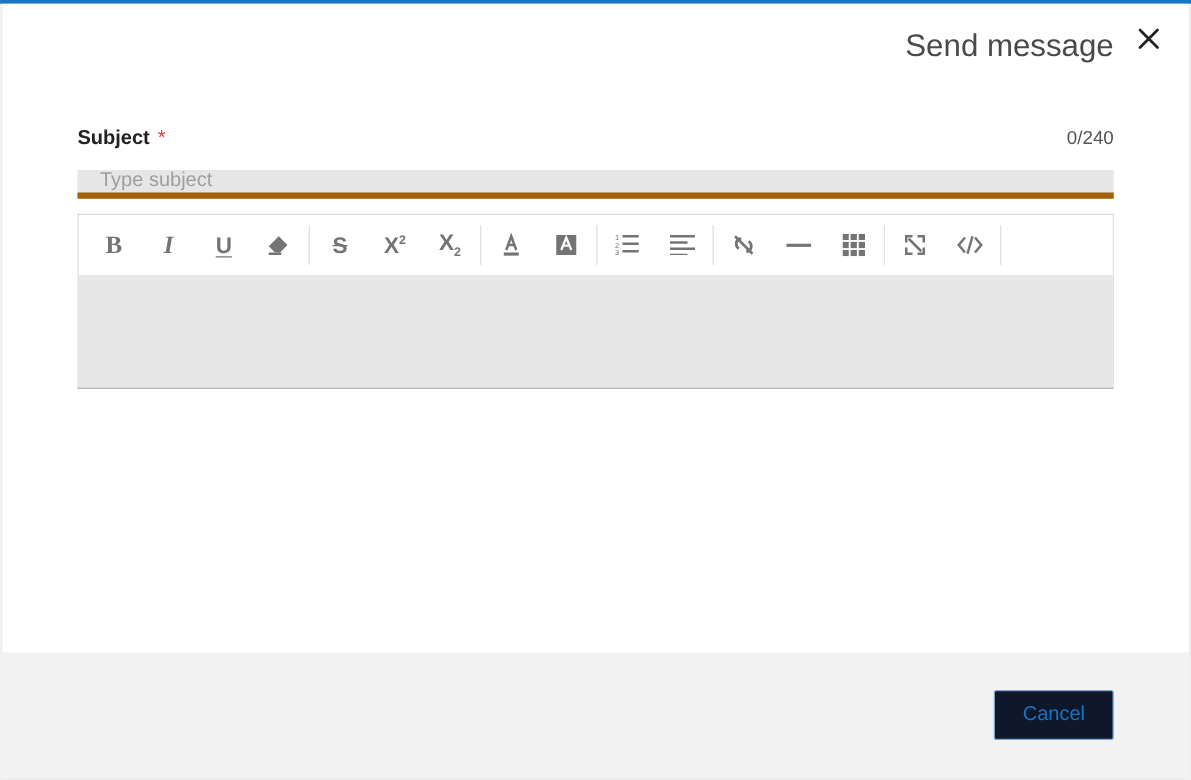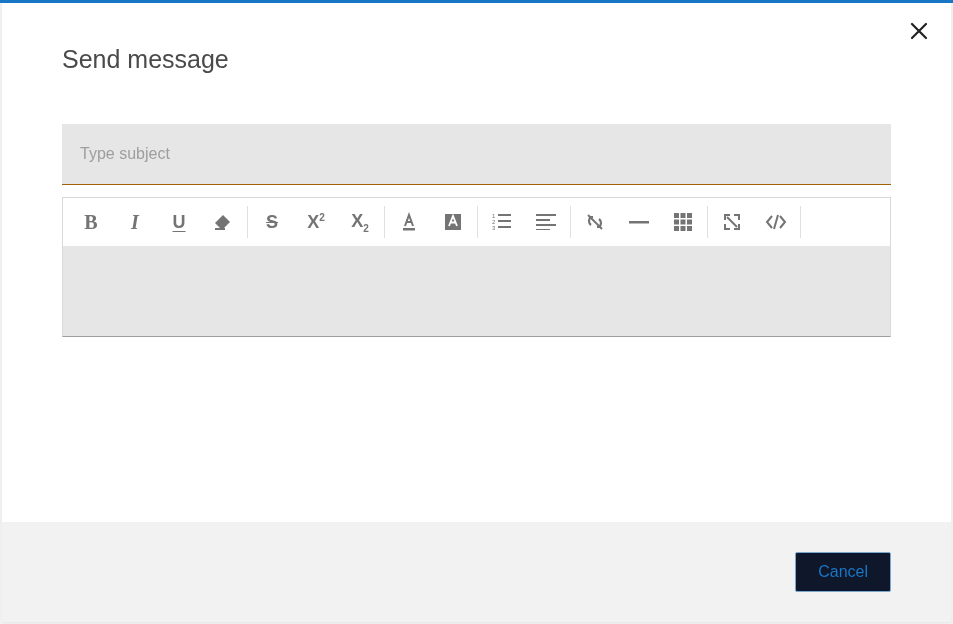--- a/index.html
+++ b/index.html
@@ -23,21 +23,22 @@
   }
   .modal {
     position: absolute;
     top: 3px; left: 2px; right: 2px; bottom: 2px;
     background: #fff;
     box-shadow: 0 1px 3px rgba(0,0,0,0.05);
     display: flex;
     flex-direction: column;
   }
   .modal-header {
-    padding: 42px 60px 0 60px;
+    padding: 20px 60px 0 60px;
+    text-align: right;
   }
   .modal-title {
     font-size: 25px;
     font-weight: 400;
     color: #4a4a4a;
   }
   .close-btn {
     position: absolute;
     top: 18px; right: 18px;
     width: 24px; height: 24px;
@@ -58,25 +59,26 @@
     font-size: 16px;
     font-weight: 600;
     color: #222;
   }
   .req { color: #e53935; font-weight: 400; margin-left: 2px; }
   .char-count {
     font-size: 15px;
     color: #555;
   }
   .subject-input {
+    margin-top: 16px;
     width: 100%;
     border: none;
-    border-bottom: 1px solid #a16207;
+    border-bottom: 5px solid #a16207;
     background: #e6e6e6;
-    padding: 21px 18px;
+    padding: 0 18px;
     font-size: 16px;
     color: #333;
     outline: none;
   }
   .subject-input::placeholder { color: #9e9e9e; }
   .message-label {
     margin-top: 40px;
     font-size: 16px;
     font-weight: 600;
     color: #222;
@@ -160,20 +162,27 @@
       <svg width="20" height="20" viewBox="0 0 20 20">
           <path d="M3 3 L17 17 M17 3 L3 17" stroke="#222" stroke-width="2.2" fill="none" stroke-linecap="round"></path>
         </svg>
     </div>
 
     <div class="modal-header">
       <div class="modal-title">Send message</div>
     </div>
 
     <div class="modal-body">
+      <div class="field-row">
+        <div>
+          <span class="field-label">Subject</span>
+          <span class="req">*</span>
+        </div>
+        <div class="char-count">0/240</div>
+      </div>
       <input class="subject-input" type="text" placeholder="Type subject" style="">
 
 
       <div class="editor-wrap">
         <div class="toolbar">
 
           <div class="tb-btn tb-bold">
               <span>B</span>
             </div>
           <div class="tb-btn tb-italic">

